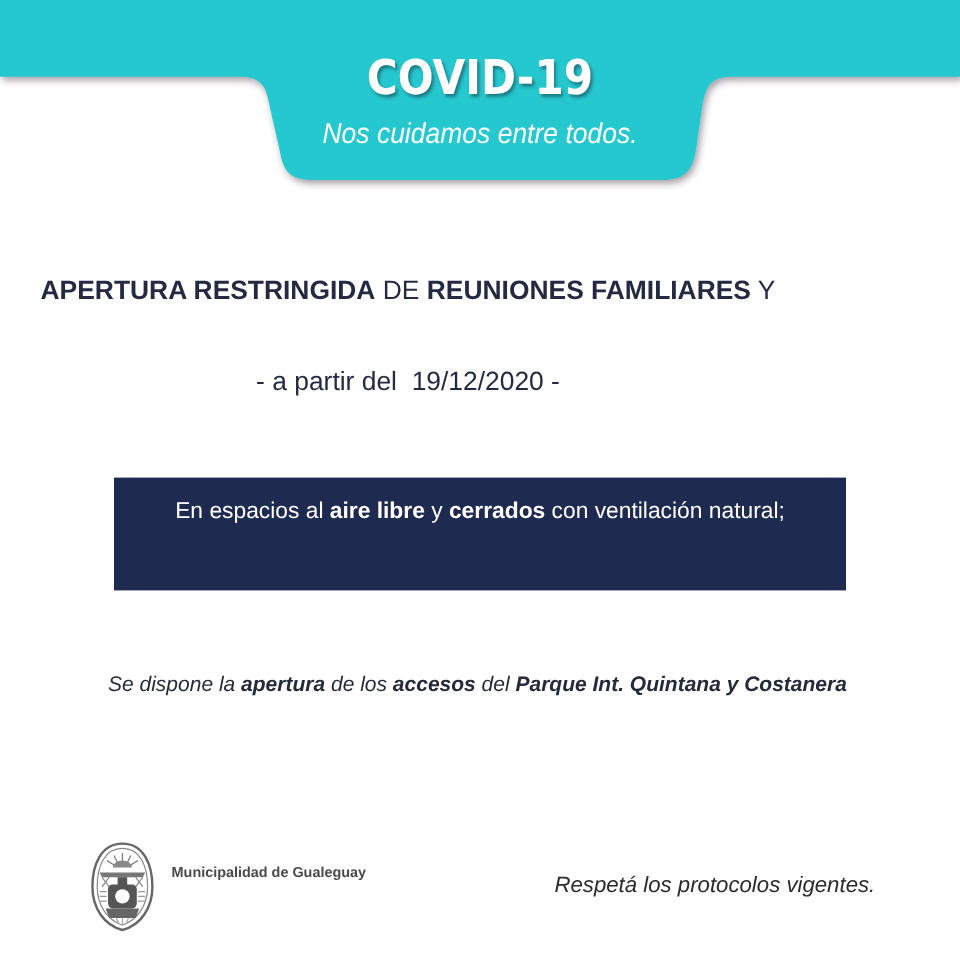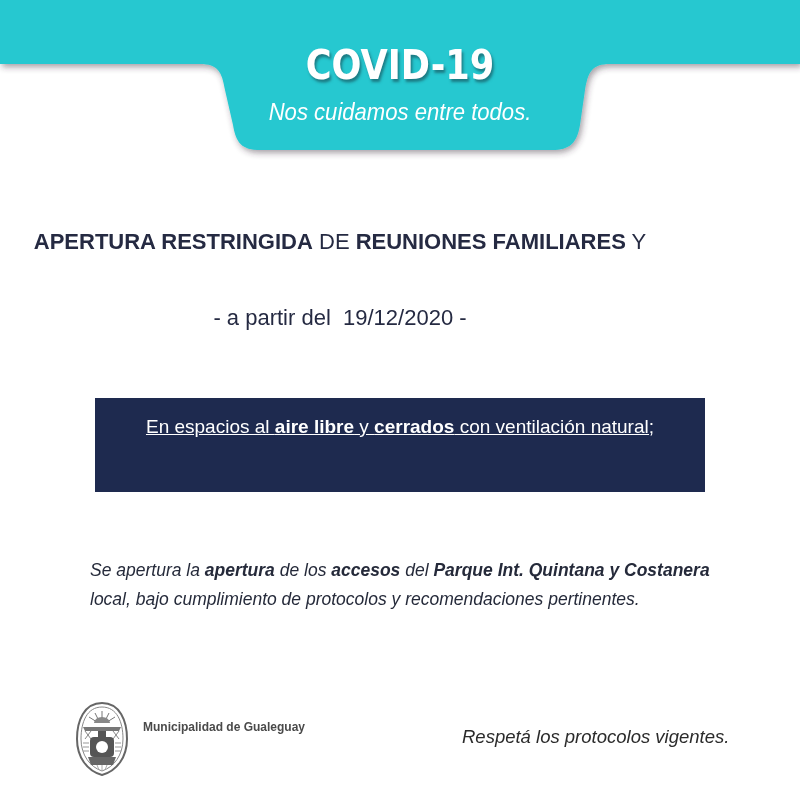--- a/index.html
+++ b/index.html
@@ -12,21 +12,21 @@
            color:#ffffff; letter-spacing:0px; text-shadow:2px 3px 3px rgba(20,60,70,0.55);
            transform:scaleX(0.88); }
   .subtitle { position:absolute; left:0; width:800px; top:98px; text-align:center;
               font-style:italic; font-size:24px; color:#ffffff; transform:scaleX(0.92); }
   .headline { position:absolute; left:0; width:680px; top:222px; text-align:center;
               font-size:22px; line-height:40px; color:#252a42; }
   .headline b { font-weight:bold; }
   .headline .date { font-size:22px;margin-top:36px; }
   .notice-box { position:absolute; left:95px; top:398px; width:610px; height:94px;
                 background:#1e2a4f; color:#ffffff; text-align:center; font-size:19px;
-                line-height:36px; box-sizing:border-box; padding-top:11px;text-decoration:underline; }
+                line-height:36px; box-sizing:border-box; padding-top:11px; }
   .parque { position:absolute; left:90px; top:556px; width:640px; font-style:italic;
             font-size:17.5px; line-height:29px; color:#252a3a; }
   .crest { position:absolute; left:75px; top:701px; width:54px; height:76px; }
   .org { position:absolute; left:143px; top:716px; color:#555; }
   .org .l1 { font-size:15px; line-height:22px; color:#5a5a5a; }
   .org .l2 { font-size:12px; line-height:22px; font-weight:bold; color:#4a4a4a; }
   .slogan { position:absolute; left:462px; top:726px; font-style:italic; font-size:18.5px; color:#2b2b2b; }
 </style>
 </head>
 <body>
@@ -50,22 +50,21 @@
     <b>APERTURA RESTRINGIDA</b><span> DE </span><b>REUNIONES FAMILIARES</b><span> Y</span>
   </div>
   <div class="date" style="white-space:pre;">- a partir del  19/12/2020 -</div>
 </div>
 
 <div class="notice-box">
   <div style="white-space:pre;"><span>En espacios al </span><b>aire libre</b><span> y </span><b>cerrados</b><span> con ventilación natural;</span></div>
 </div>
 
 <div class="parque">
-  <div style="white-space:pre;"><span>Se apertura la </span><b>apertura</b><span> de los </span><b>accesos</b><span> del </span><b>Parque Int. Quintana y Costanera</b></div>
-  <div>local, bajo cumplimiento de protocolos y recomendaciones pertinentes.</div>
+  <div style="white-space:pre;"><span>Se dispone la </span><b>apertura</b><span> de los </span><b>accesos</b><span> del </span><b>Parque Int. Quintana y Costanera</b></div>
 </div>
 
 <div class="crest">
   <svg width="54" height="76" viewBox="0 0 54 76">
     <path d="M27,2 C45,2 52,20 52,38 C52,56 42,70 27,74 C12,70 2,56 2,38 C2,20 9,2 27,2 Z" fill="#ffffff" stroke="#666" stroke-width="2"></path>
     <path d="M27,6 C42,6 48,21 48,38 C48,54 39,66 27,70 C15,66 6,54 6,38 C6,21 12,6 27,6 Z" fill="none" stroke="#888" stroke-width="1"></path>
     <g stroke="#777" stroke-width="1">
       <line x1="27" y1="10" x2="27" y2="20"></line>
         <line x1="20" y1="12" x2="24" y2="20"></line>
         <line x1="34" y1="12" x2="30" y2="20"></line>

